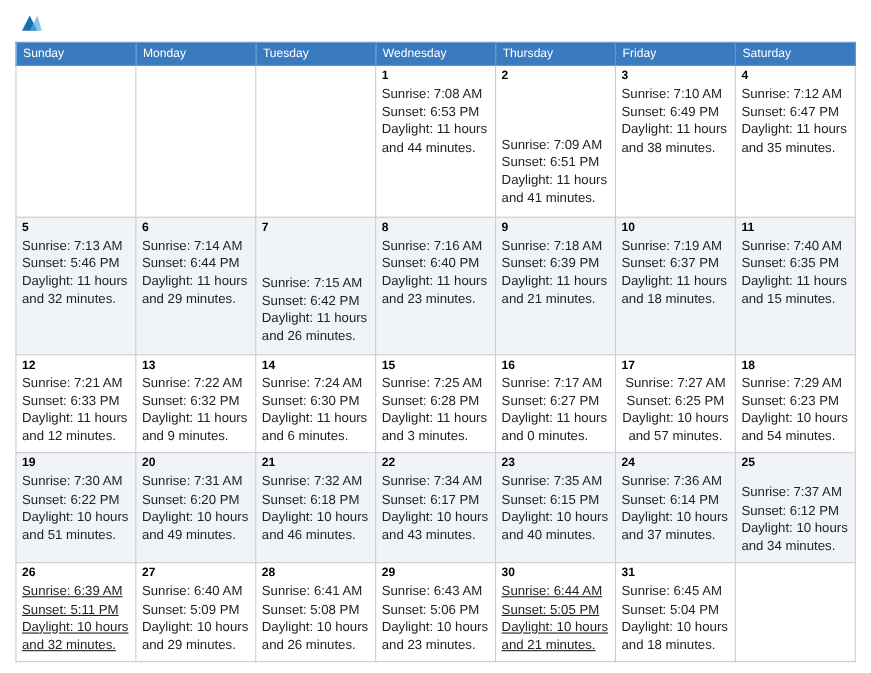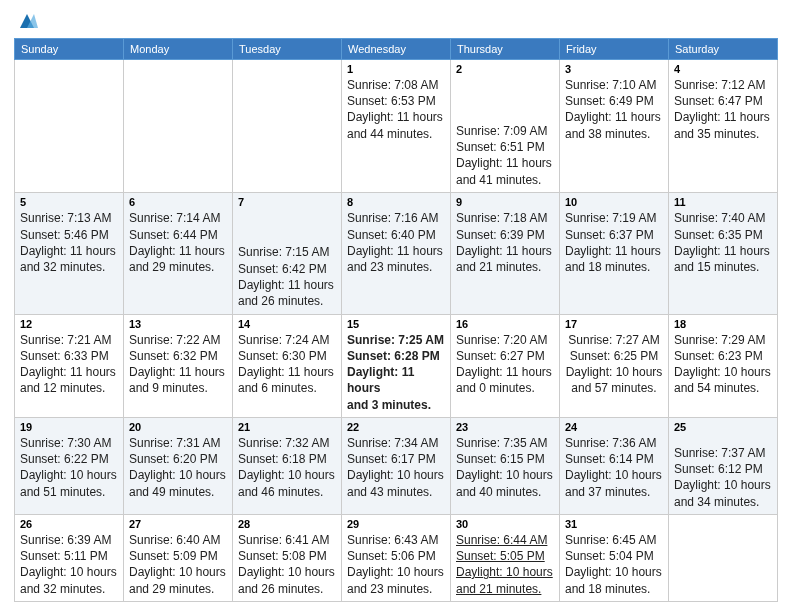--- a/index.html
+++ b/index.html
@@ -210,28 +210,28 @@
           </td>
           <td>
             <span class="day-number">14</span>
             <div class="day-info" style="white-space: pre-line;">Sunrise: 7:24 AM
 Sunset: 6:30 PM
 Daylight: 11 hours
 and 6 minutes.</div>
           </td>
           <td>
             <span class="day-number">15</span>
-            <div class="day-info" style="white-space: pre-line; font-weight: bold;">Sunrise: 7:25 AM
+            <div class="day-info" style="white-space: pre-line;">Sunrise: 7:25 AM
 Sunset: 6:28 PM
 Daylight: 11 hours
 and 3 minutes.</div>
           </td>
           <td>
             <span class="day-number">16</span>
-            <div class="day-info" style="white-space: pre-line;">Sunrise: 7:20 AM
+            <div class="day-info" style="white-space: pre-line;">Sunrise: 7:17 AM
 Sunset: 6:27 PM
 Daylight: 11 hours
 and 0 minutes.</div>
           </td>
           <td>
             <span class="day-number">17</span>
             <div class="day-info" style="white-space: pre-line; text-align: center;">Sunrise: 7:27 AM
 Sunset: 6:25 PM
 Daylight: 10 hours
 and 57 minutes.</div>
@@ -291,21 +291,21 @@
             <span class="day-number">25</span>
             <div class="day-info" style="white-space: pre-line; margin-top: 12px;">Sunrise: 7:37 AM
 Sunset: 6:12 PM
 Daylight: 10 hours
 and 34 minutes.</div>
           </td>
         </tr>
         <tr class="row-odd">
           <td>
             <span class="day-number">26</span>
-            <div class="day-info" style="white-space: pre-line;">Sunrise: 6:39 AM
+            <div class="day-info" style="white-space: pre-line; text-decoration: underline;">Sunrise: 6:39 AM
 Sunset: 5:11 PM
 Daylight: 10 hours
 and 32 minutes.</div>
           </td>
           <td>
             <span class="day-number">27</span>
             <div class="day-info" style="white-space: pre-line;">Sunrise: 6:40 AM
 Sunset: 5:09 PM
 Daylight: 10 hours
 and 29 minutes.</div>

